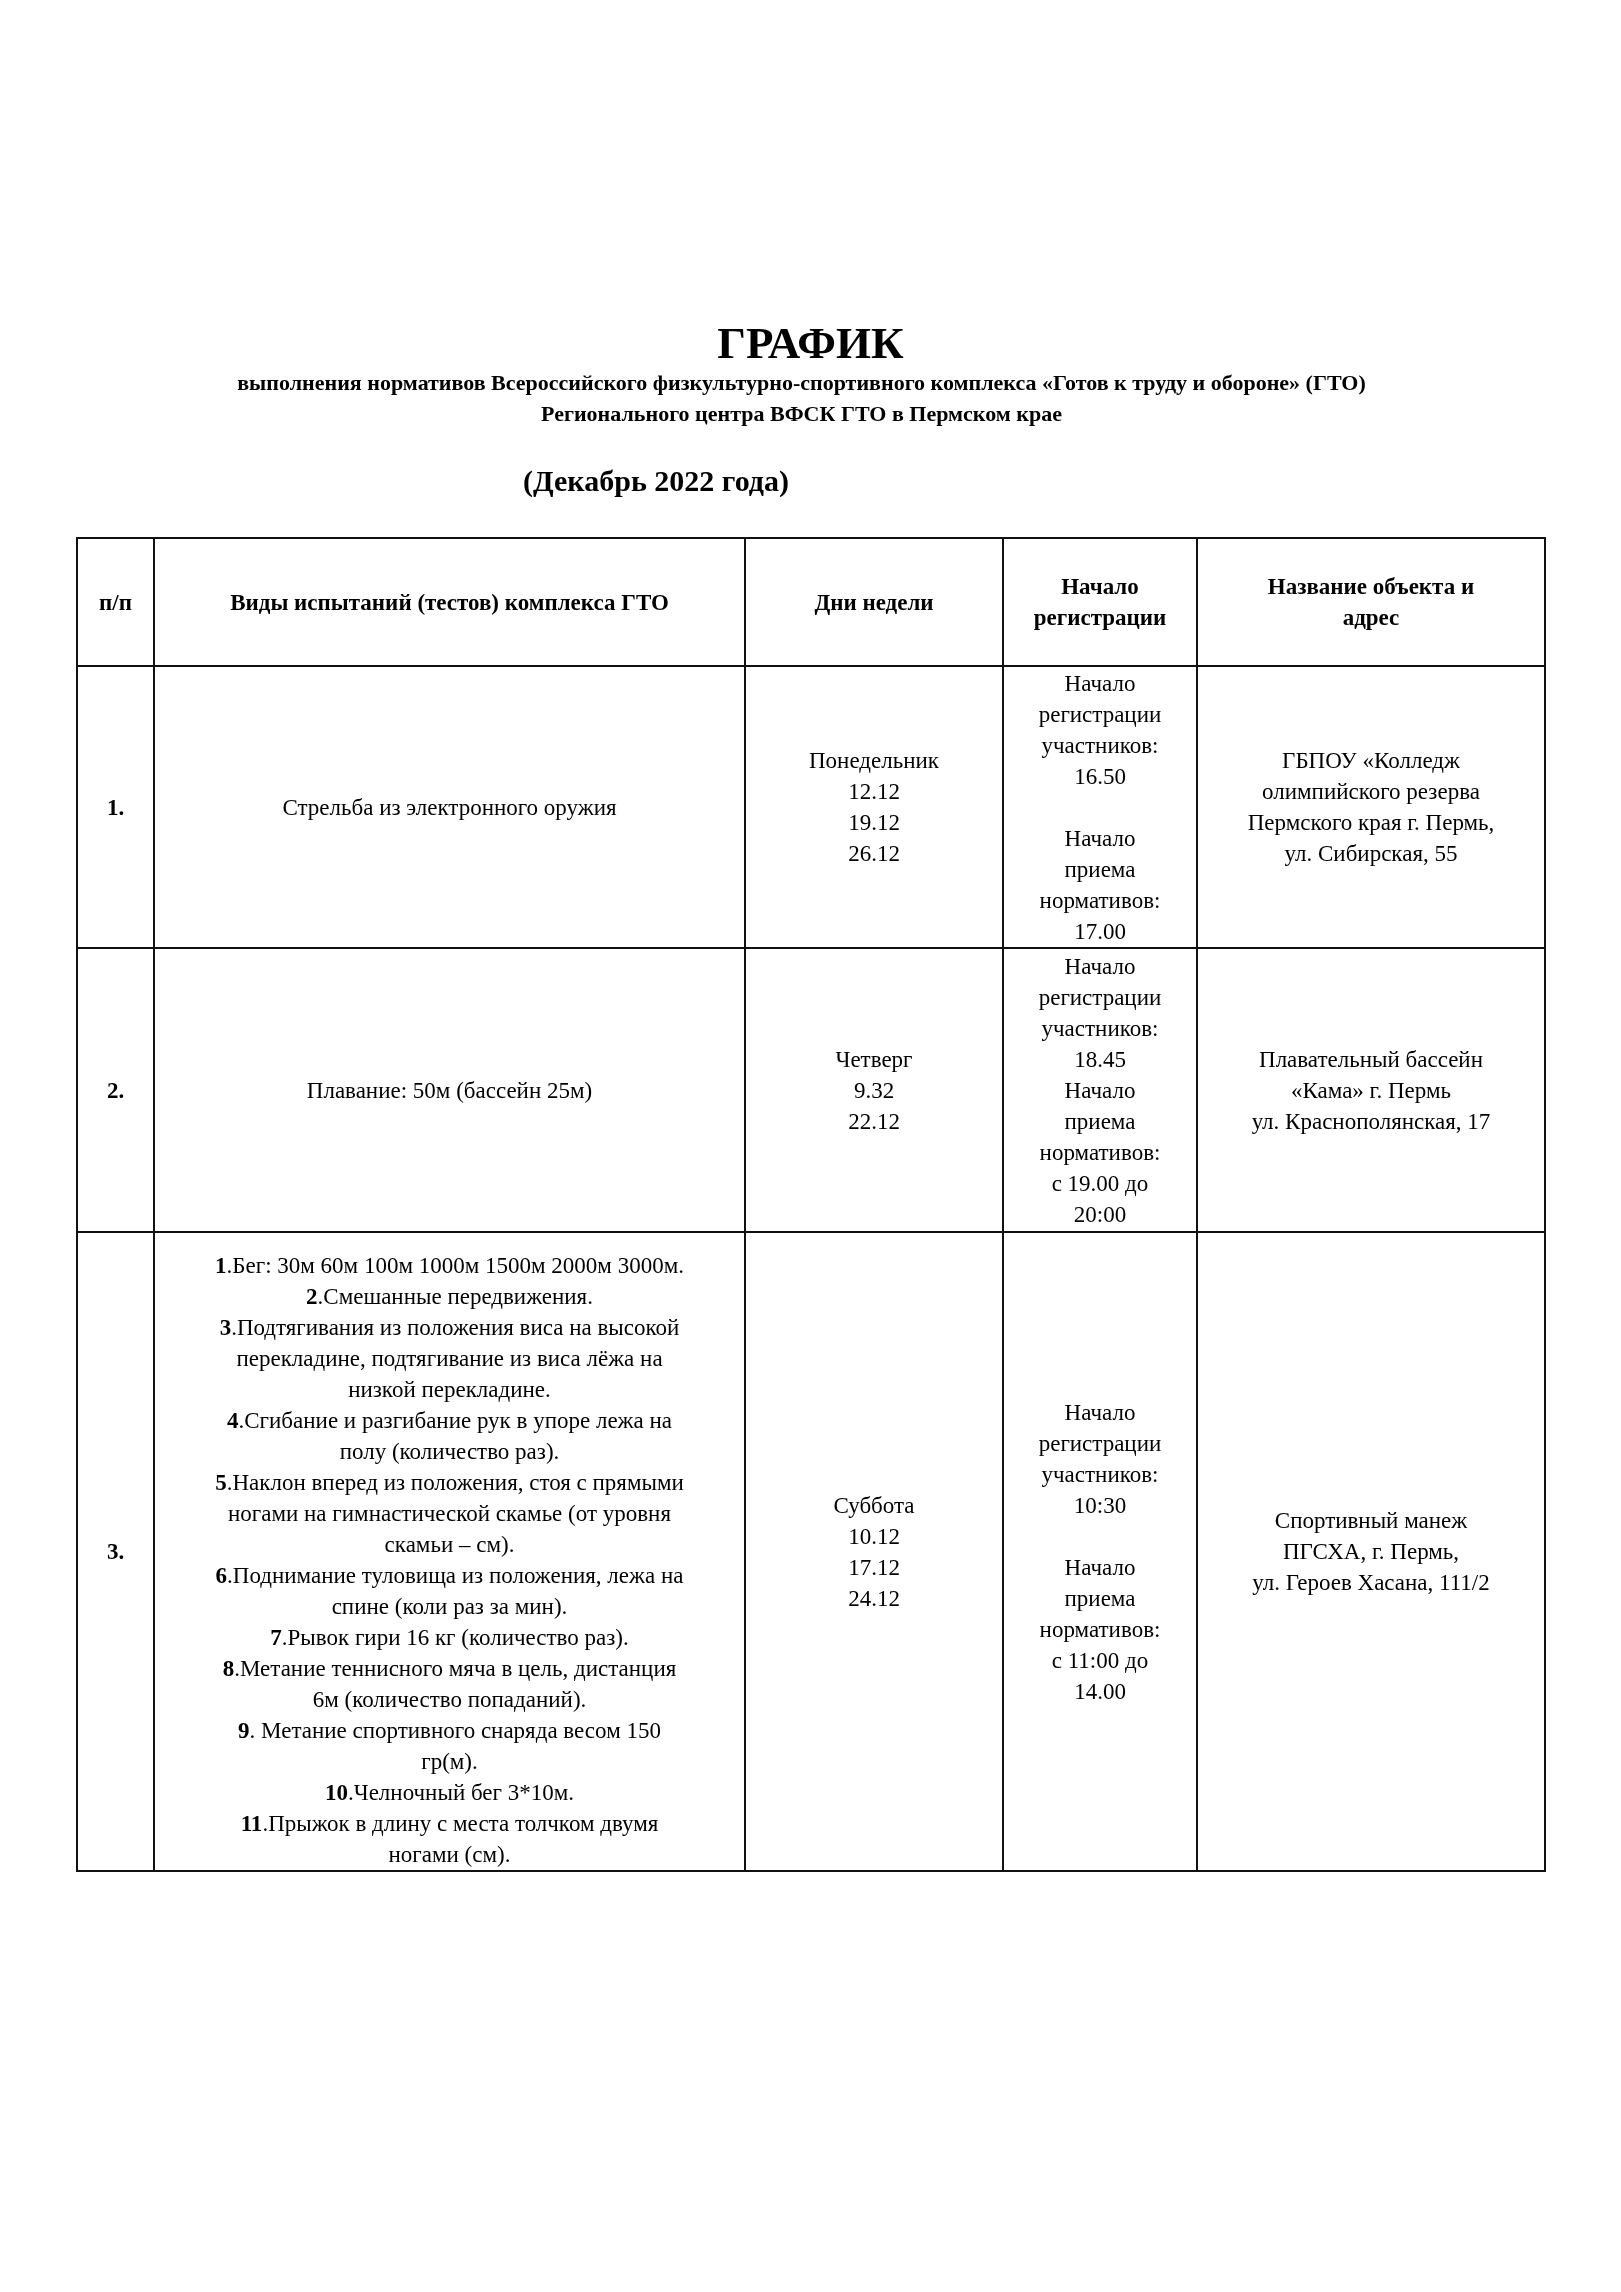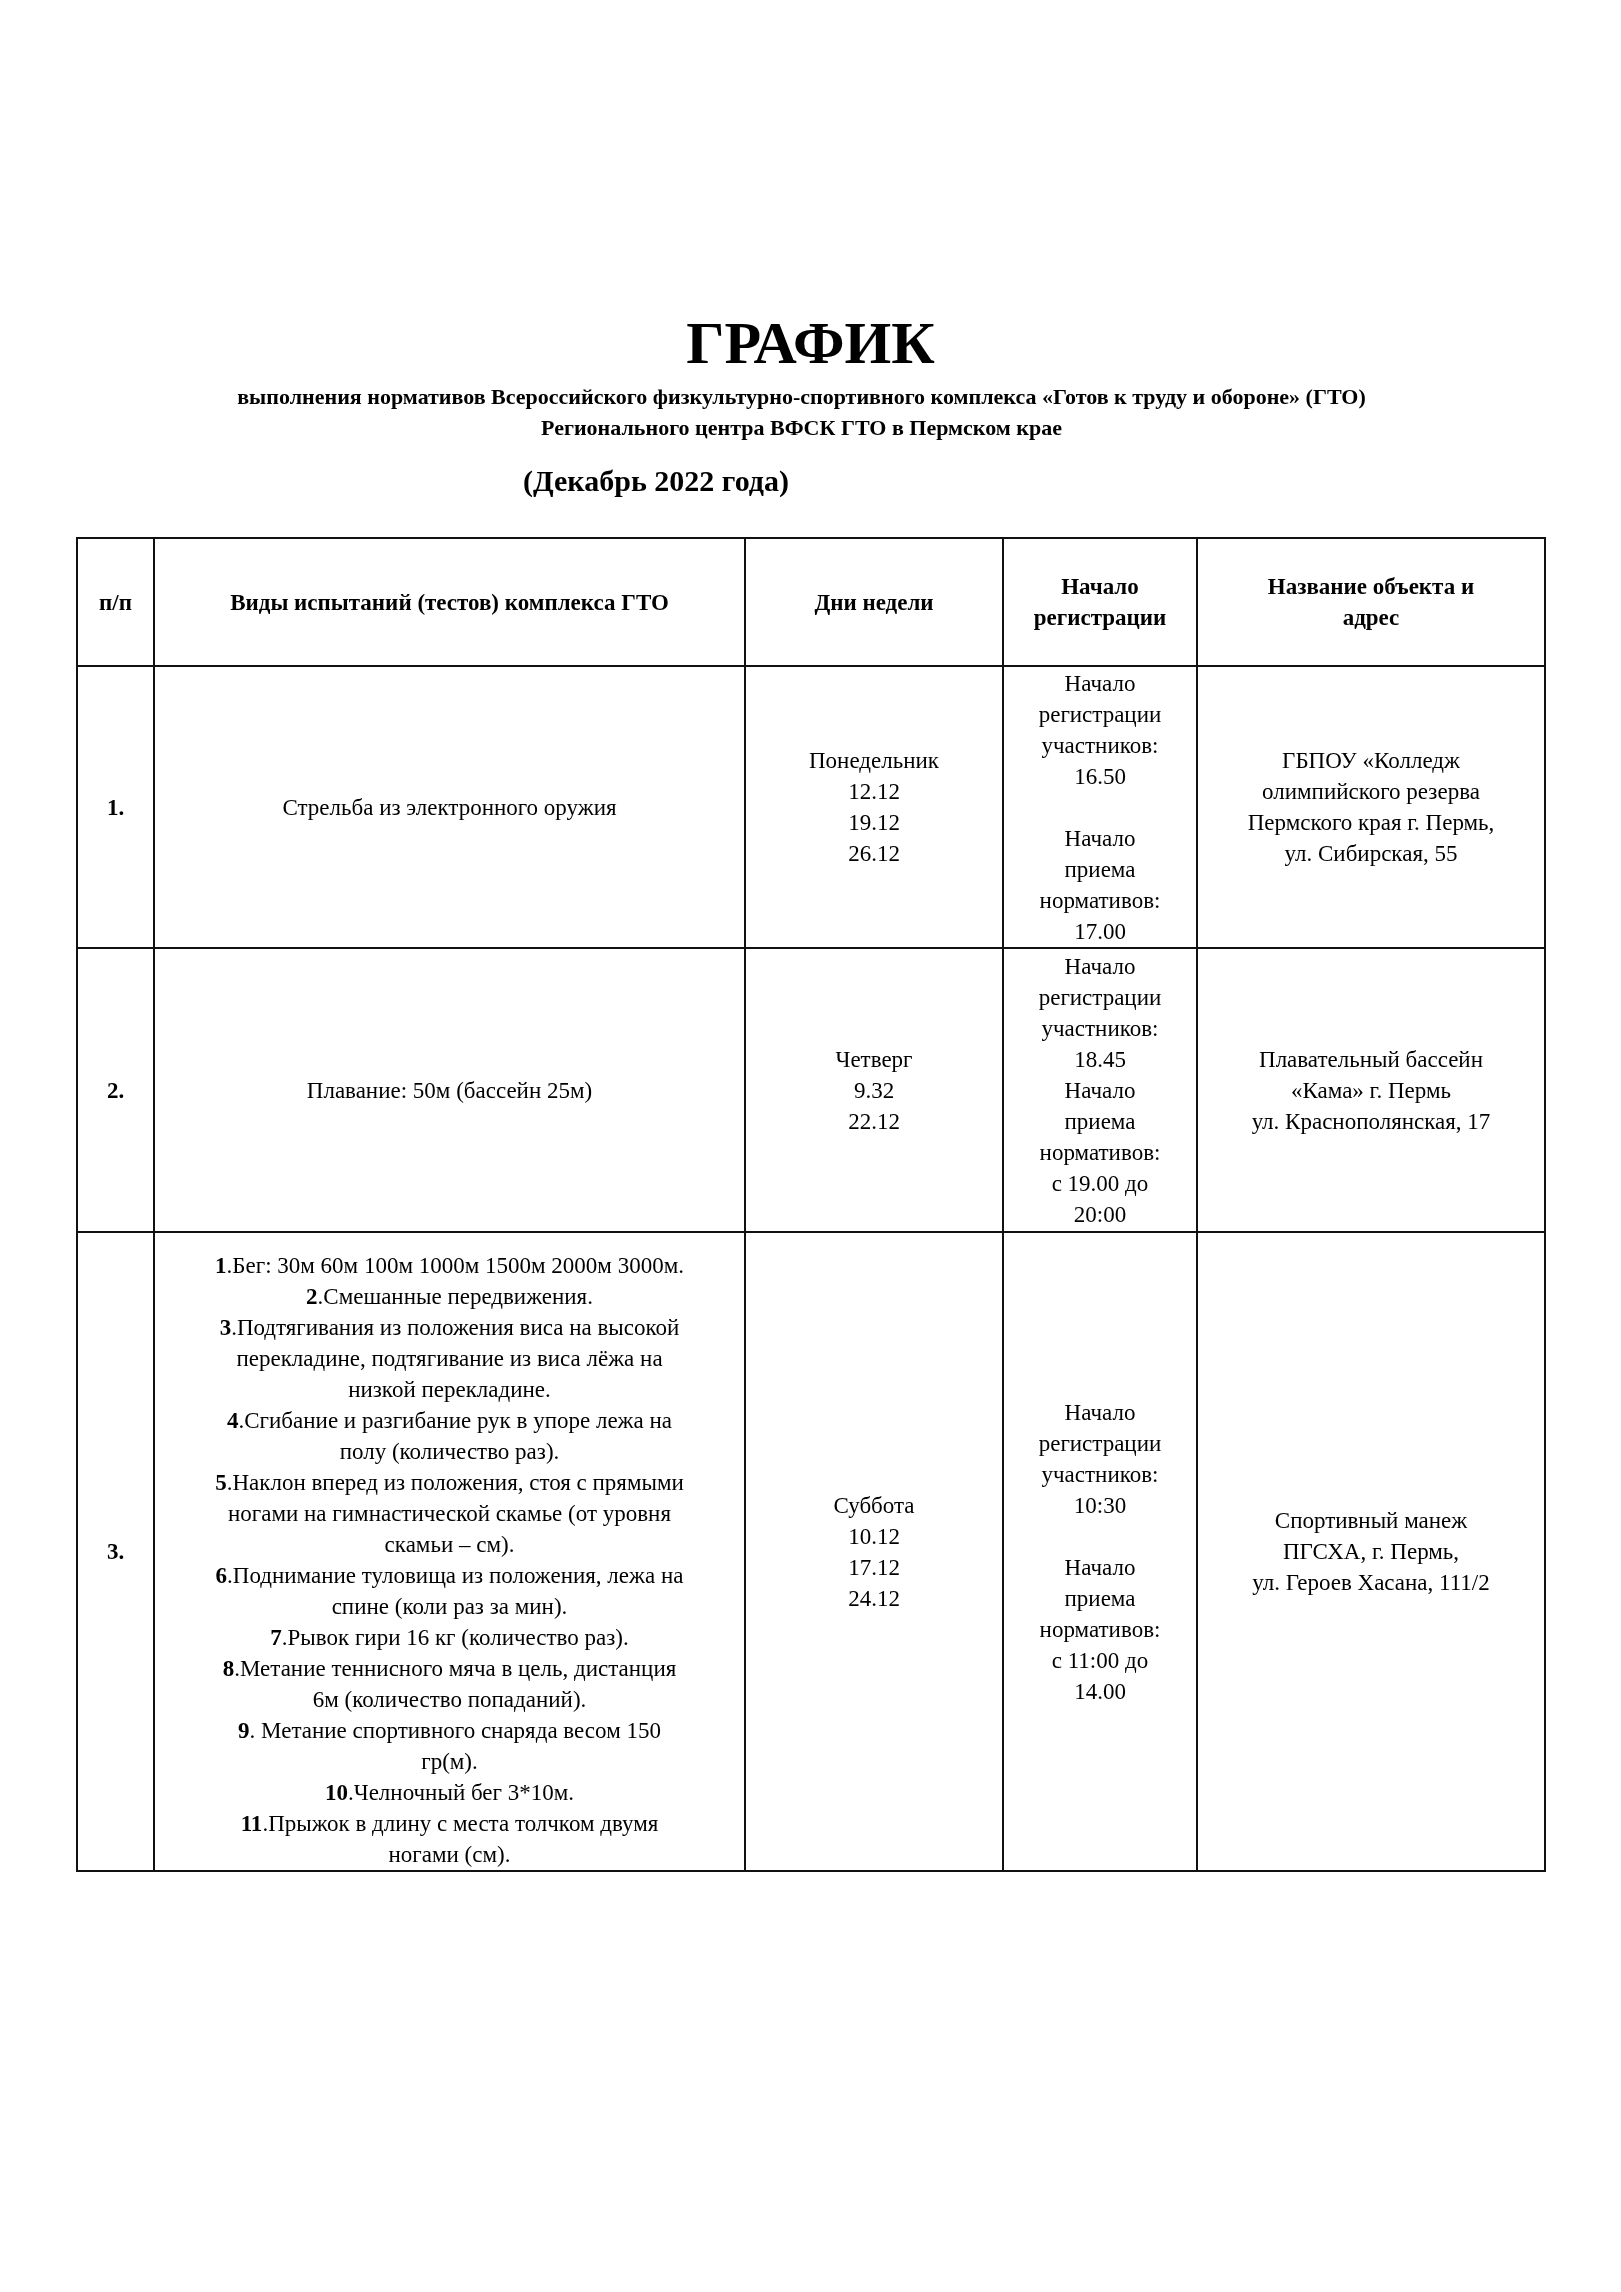--- a/index.html
+++ b/index.html
@@ -2,25 +2,25 @@
 <html><head>
 <meta charset="utf-8">
 <style>
   html, body { margin: 0; padding: 0; background: #ffffff; }
   body {
     width: 1621px; height: 2293px; position: relative; overflow: hidden;
     font-family: "Liberation Serif", "DejaVu Serif", serif; color: #000;
   }
   .title {
     position: absolute; left: 0; width: 1621px; top: 316px;
-    text-align: center; font-weight: bold; font-size: 60px; line-height: 55px;
+    text-align: center; font-weight: bold; font-size: 45px; line-height: 55px;
     margin: 0;
   }
   .subtitle {
-    position: absolute; left: 0; width: 1603px; top: 381px;
+    position: absolute; left: 0; width: 1603px; top: 367px;
     text-align: center; font-weight: bold; font-size: 22px; line-height: 31px;
   }
   .subtitle div { white-space: nowrap; }
   .period {
     position: absolute; left: 0; width: 1312px; top: 461px;
     text-align: center; font-weight: bold; font-size: 30px; line-height: 39px;
   }
   table.schedule {
     position: absolute; left: 76px; top: 537px;
     width: 1468px; border-collapse: collapse; table-layout: fixed;

